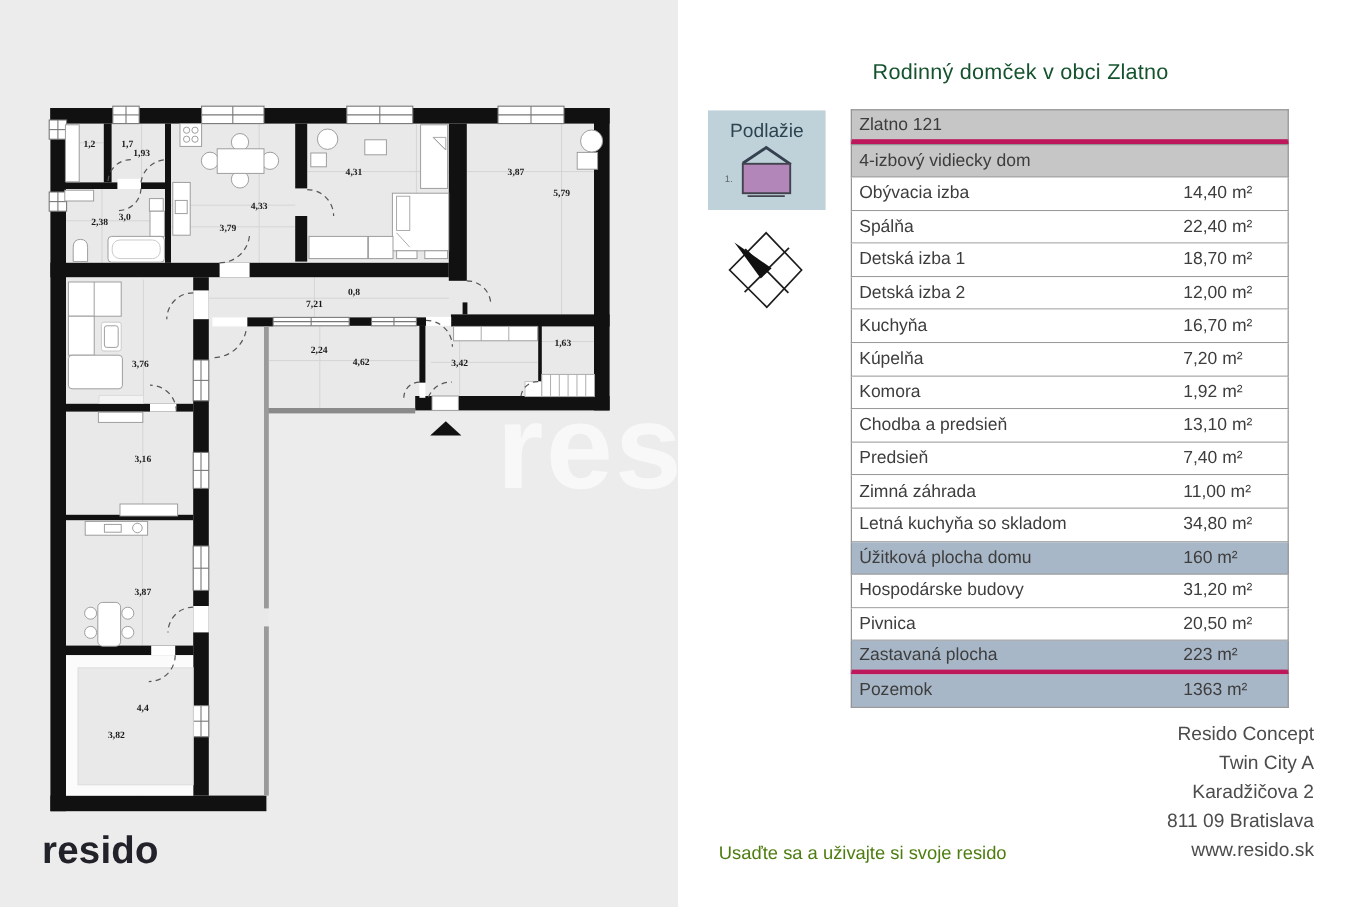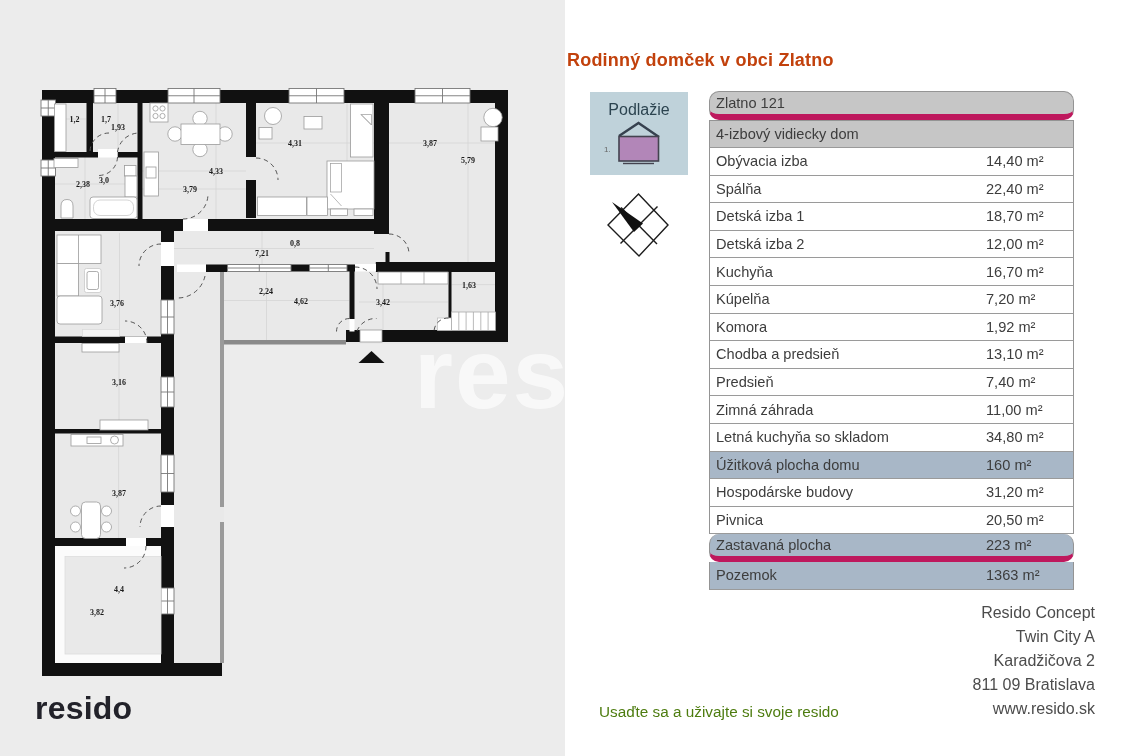--- a/index.html
+++ b/index.html
@@ -4,31 +4,31 @@
 <style>
 html,body{margin:0;padding:0;width:1134px;height:756px;background:#fff;overflow:hidden;
   font-family:"Liberation Sans",sans-serif;-webkit-font-smoothing:antialiased;}
 text{-webkit-font-smoothing:antialiased;}
 #stage{position:absolute;left:0;top:0;width:1134px;height:756px;}
 .abs{position:absolute;}
 #panel{left:0;top:0;width:565px;height:756px;background:#ececec;}
 #wm{left:414px;top:316px;font-weight:bold;font-size:100px;letter-spacing:2px;
   color:rgba(255,255,255,0.65);}
 #logo{left:35px;top:690px;font-weight:bold;font-size:32px;letter-spacing:0.2px;color:#22222a;}
-#title{left:567px;top:50px;width:567px;font-weight:bold;font-size:18px;color:#c2410c;letter-spacing:0.2px;}
+#title{left:567px;top:50px;width:567px;text-align:center;font-weight:normal;font-size:18px;color:#14532d;letter-spacing:0.2px;}
 #podlazie{left:590px;top:92px;width:98px;height:83px;background:#bfd2da;}
 #podlazie .cap{position:absolute;left:0;top:9px;width:100%;text-align:center;font-size:16px;color:#2c4450;}
 #podlazie .num{position:absolute;left:14px;top:53px;font-size:8px;color:#666;}
 #tbl{left:709px;top:91px;width:365px;font-size:14.6px;color:#3d3d3d;}
 .row{position:relative;box-sizing:border-box;width:100%;height:27.6px;border-left:1px solid #949494;border-right:1px solid #949494;border-bottom:1px solid #9a9a9a;background:#fff;}
 .row .n{position:absolute;left:6px;top:50%;transform:translateY(-50%);white-space:nowrap;}
 .row .v{position:absolute;left:276px;top:50%;transform:translateY(-50%);white-space:nowrap;}
 .hdr{height:28.5px;background:#c6c6c6;border-top:1px solid #949494;}
 .hl{background:#a8b7c7;}
-.wb{border-bottom:6px solid #be185d;border-radius:10px;}
+.wb{border-bottom:4px solid #be185d;}
 #addr{right:39px;top:601px;text-align:right;font-size:16px;color:#4c4c4c;line-height:24px;}
 #tag{left:599px;top:703px;font-size:15.3px;color:#4d7c0f;}
 </style>
 </head>
 <body>
 <div id="stage">
 
 <div id="panel" class="abs"></div>
 
 <div id="wm" class="abs">resido</div>

